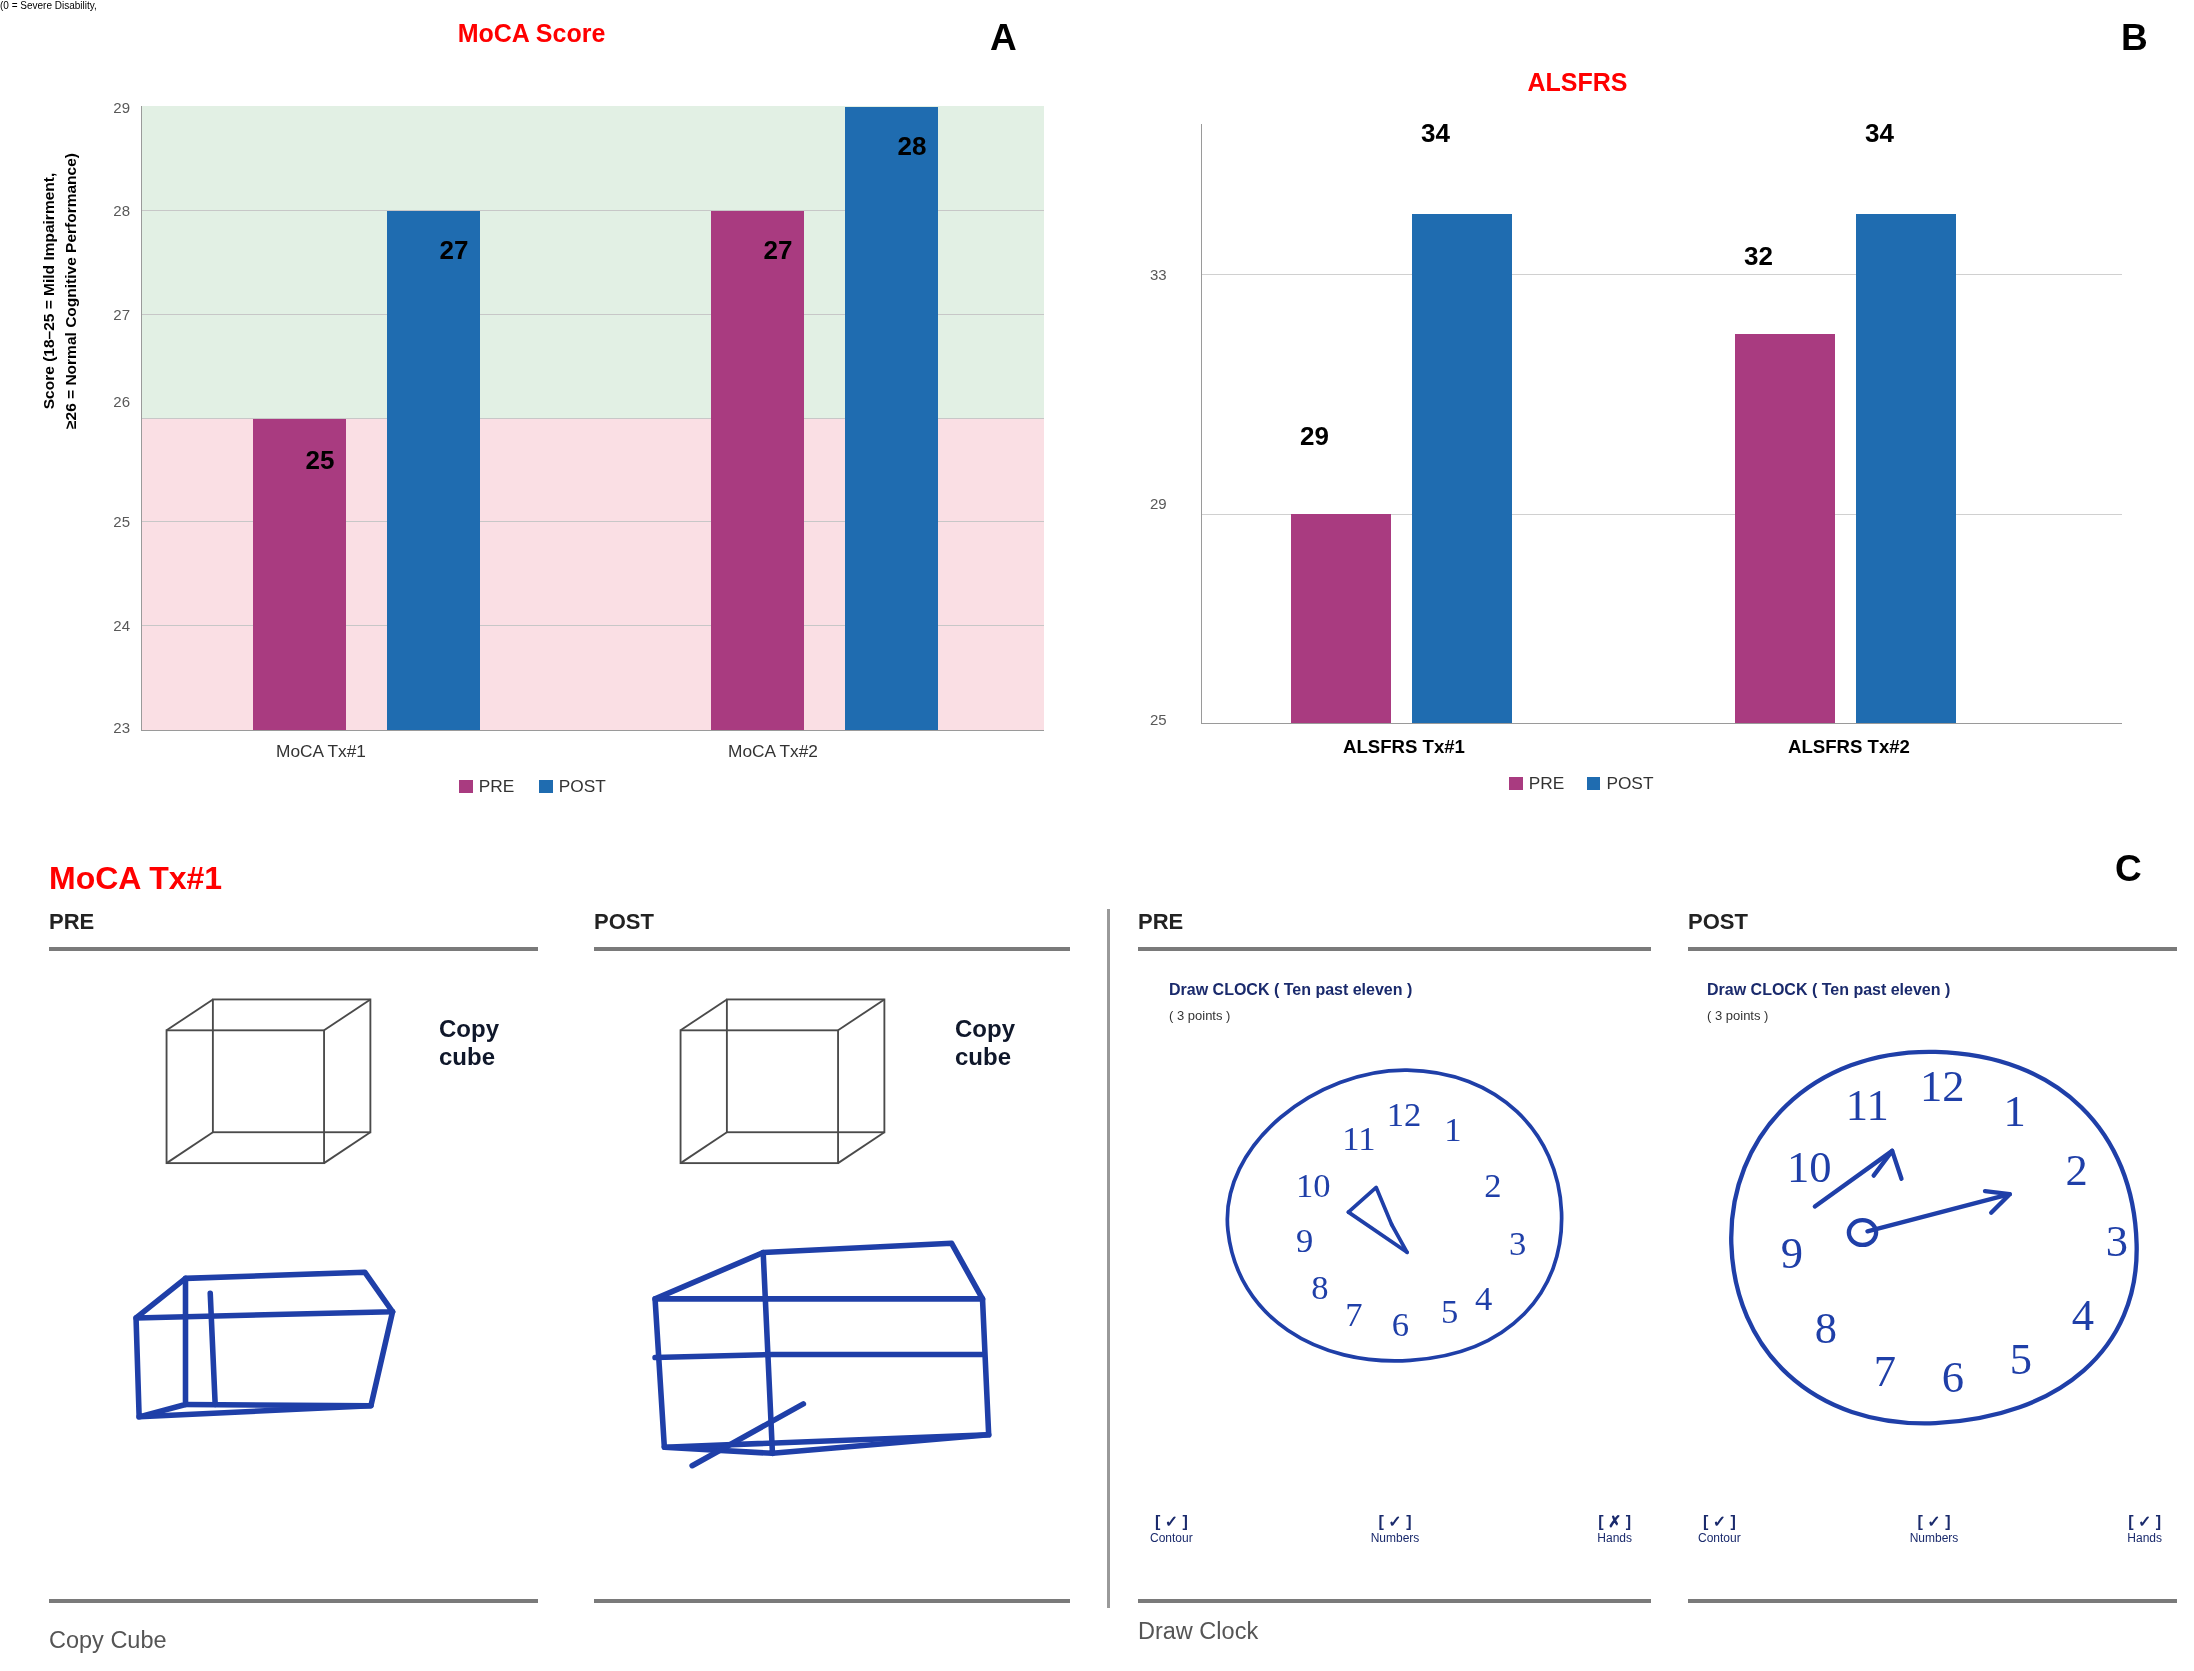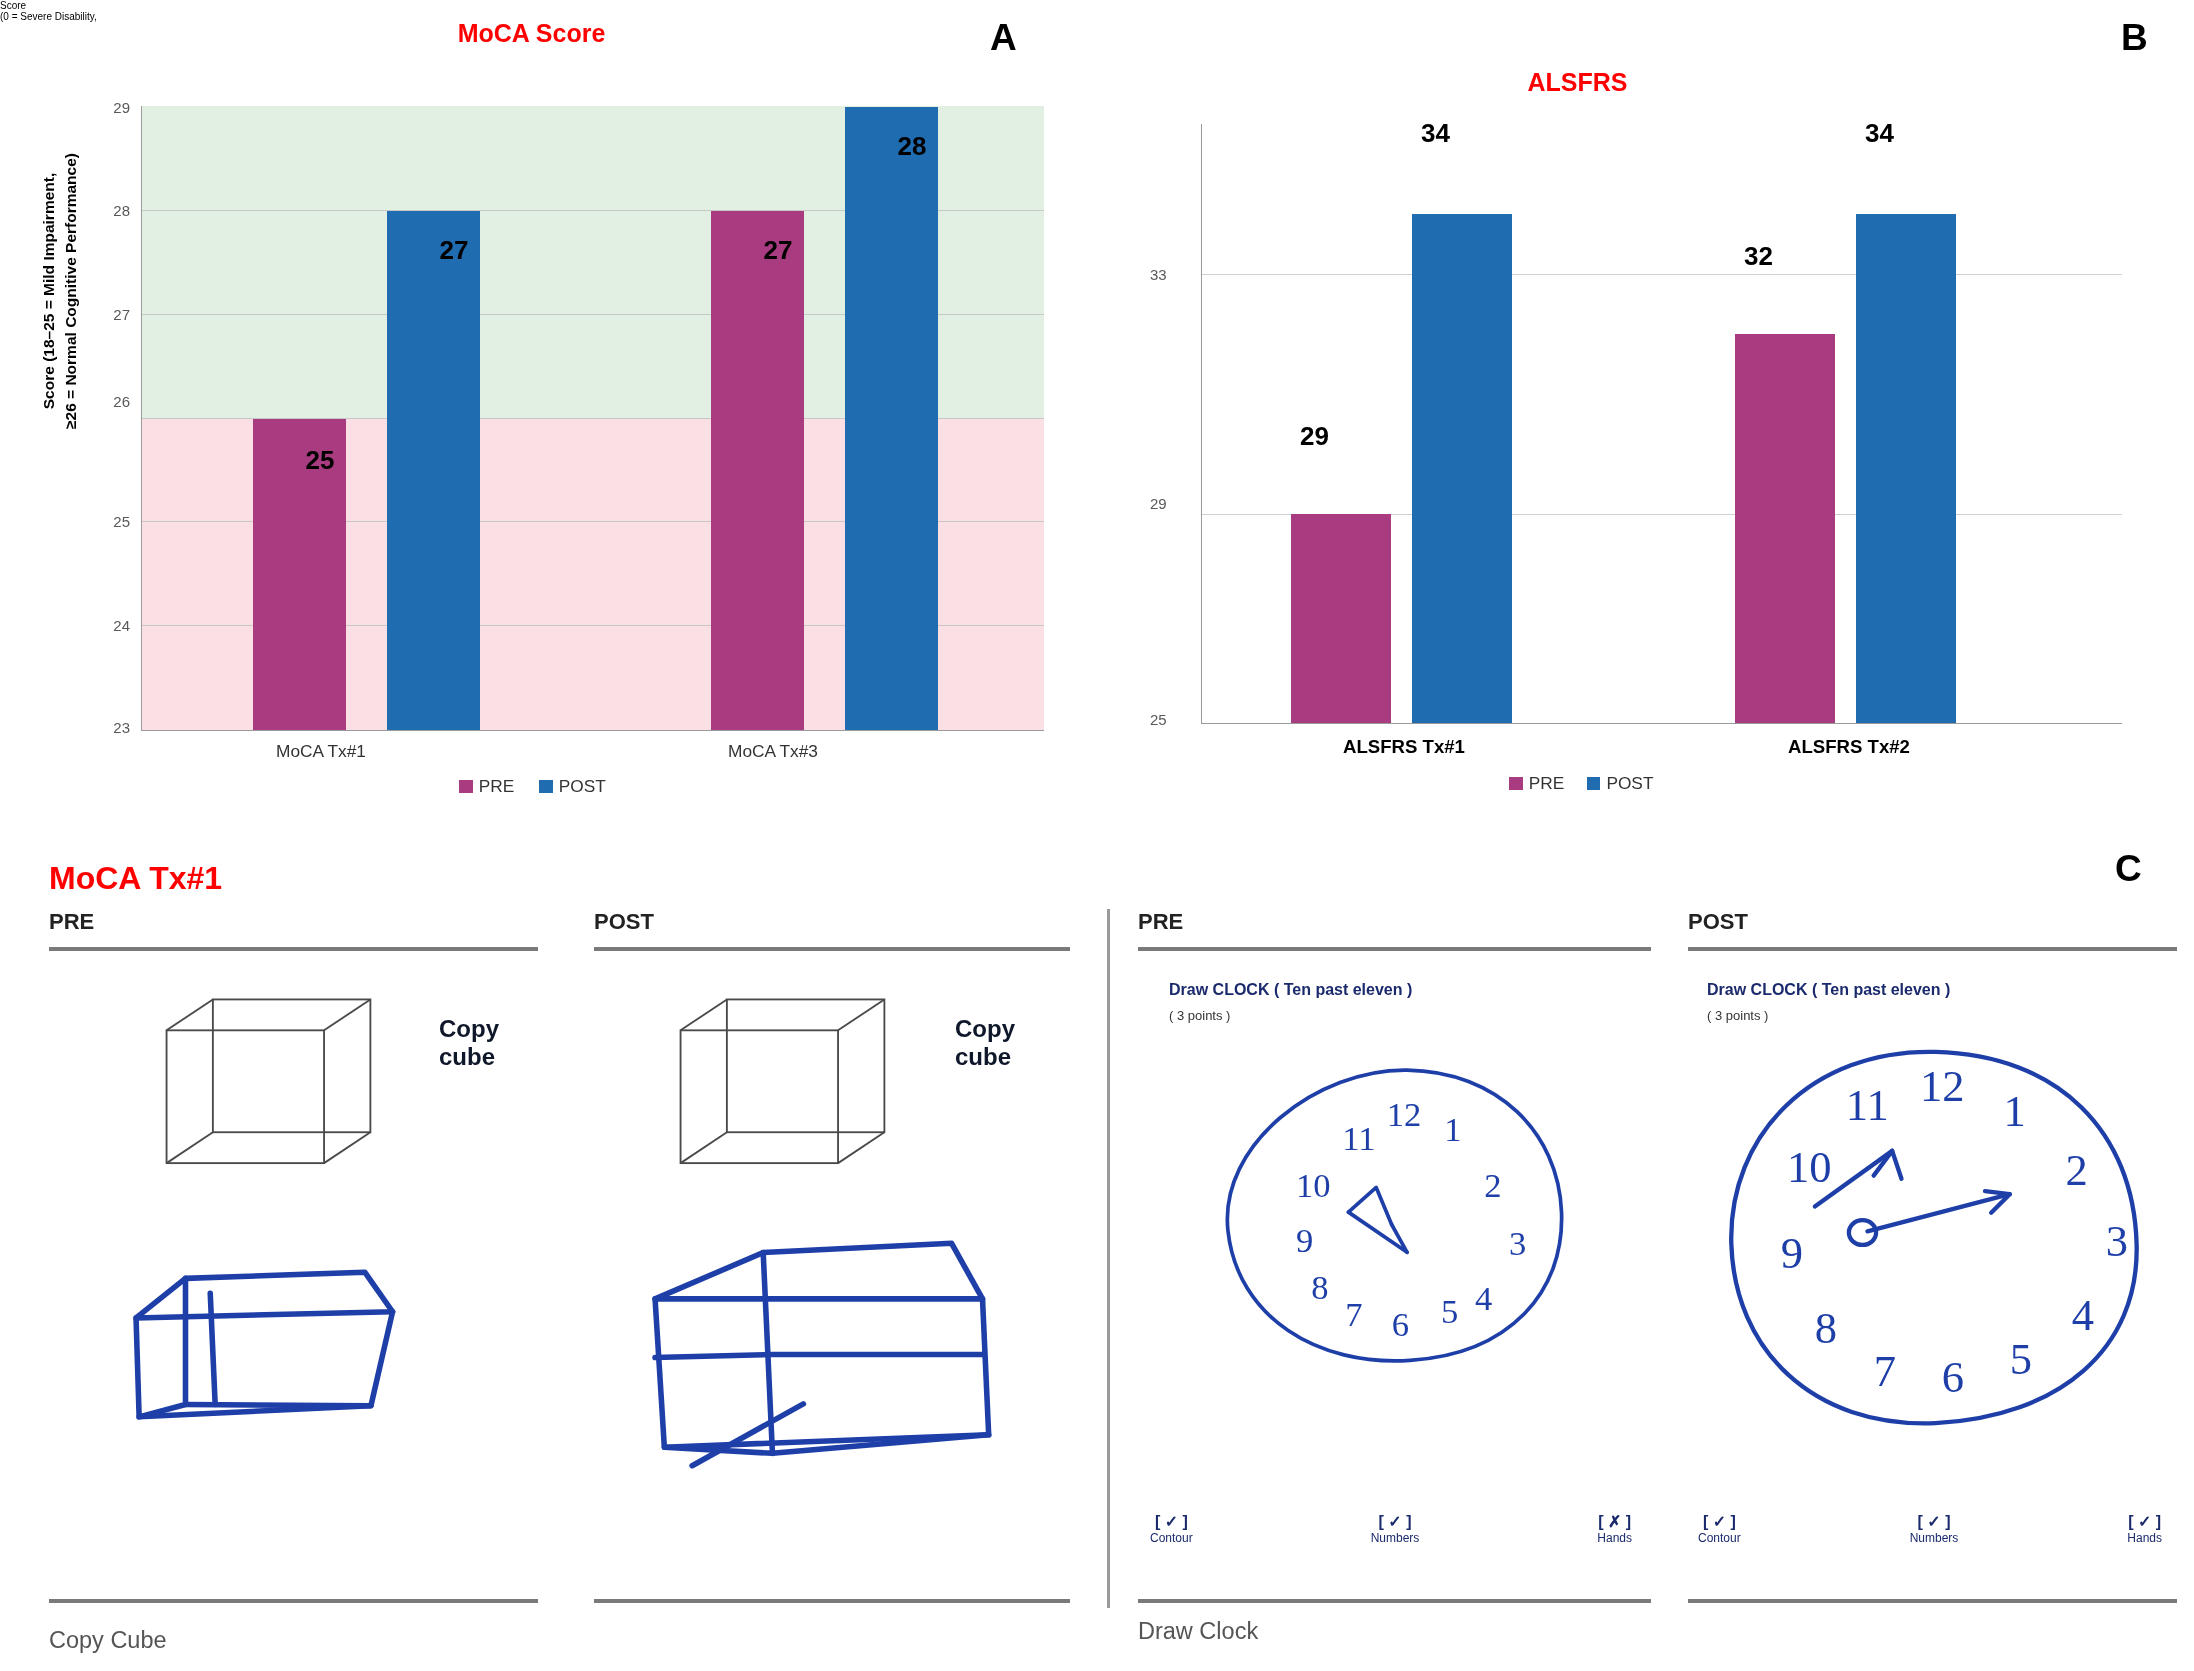--- a/index.html
+++ b/index.html
@@ -245,42 +245,41 @@
     <div class="barA bar-pre" style="left:569px; width:93px; height:519px;"></div>
     <div class="barA bar-post" style="left:703px; width:93px; height:623px;"></div>
   </div>
 
   <div class="barlabel" style="left:252px; top:445px; width:136px;">25</div>
   <div class="barlabel" style="left:386px; top:235px; width:136px;">27</div>
   <div class="barlabel" style="left:710px; top:235px; width:136px;">27</div>
   <div class="barlabel" style="left:844px; top:131px; width:136px;">28</div>
 
   <div class="catlabelA" style="left:228px; top:741px; width:186px;">MoCA Tx#1</div>
-  <div class="catlabelA" style="left:674px; top:741px; width:198px;">MoCA Tx#3</div>
+  <div class="catlabelA" style="left:674px; top:741px; width:198px;">MoCA Tx#2</div>
 
   <div class="legend" style="left:459px; top:776px;">
     <div class="entry">
       <span class="swatch" style="background:#a93b80;"></span>
       <span>PRE</span>
     </div>
     <div class="entry" style="margin-left:16px;">
       <span class="swatch" style="background:#1f6cb0;"></span>
       <span>POST</span>
     </div>
   </div>
 </div>
 
 <div>
 
   <div class="panel-letter" style="left:2121px; top:17.3px;">B</div>
 
   <div class="chart-title" style="left:1392px; top:68px; width:371px;">ALSFRS</div>
 
   <div class="yaxis-label" style="left:1107px; top:470px;">
-    <div>Score</div>
     <div>(0 = Severe Disability,</div>
   </div>
 
   <div class="ylab-b" style="left:1150px; top:266px;">33</div>
   <div class="ylab-b" style="left:1150px; top:495px;">29</div>
   <div class="ylab-b" style="left:1150px; top:711px;">25</div>
 
   <div id="plotB">
 
     <div class="gridB" style="top:150px;"></div>

